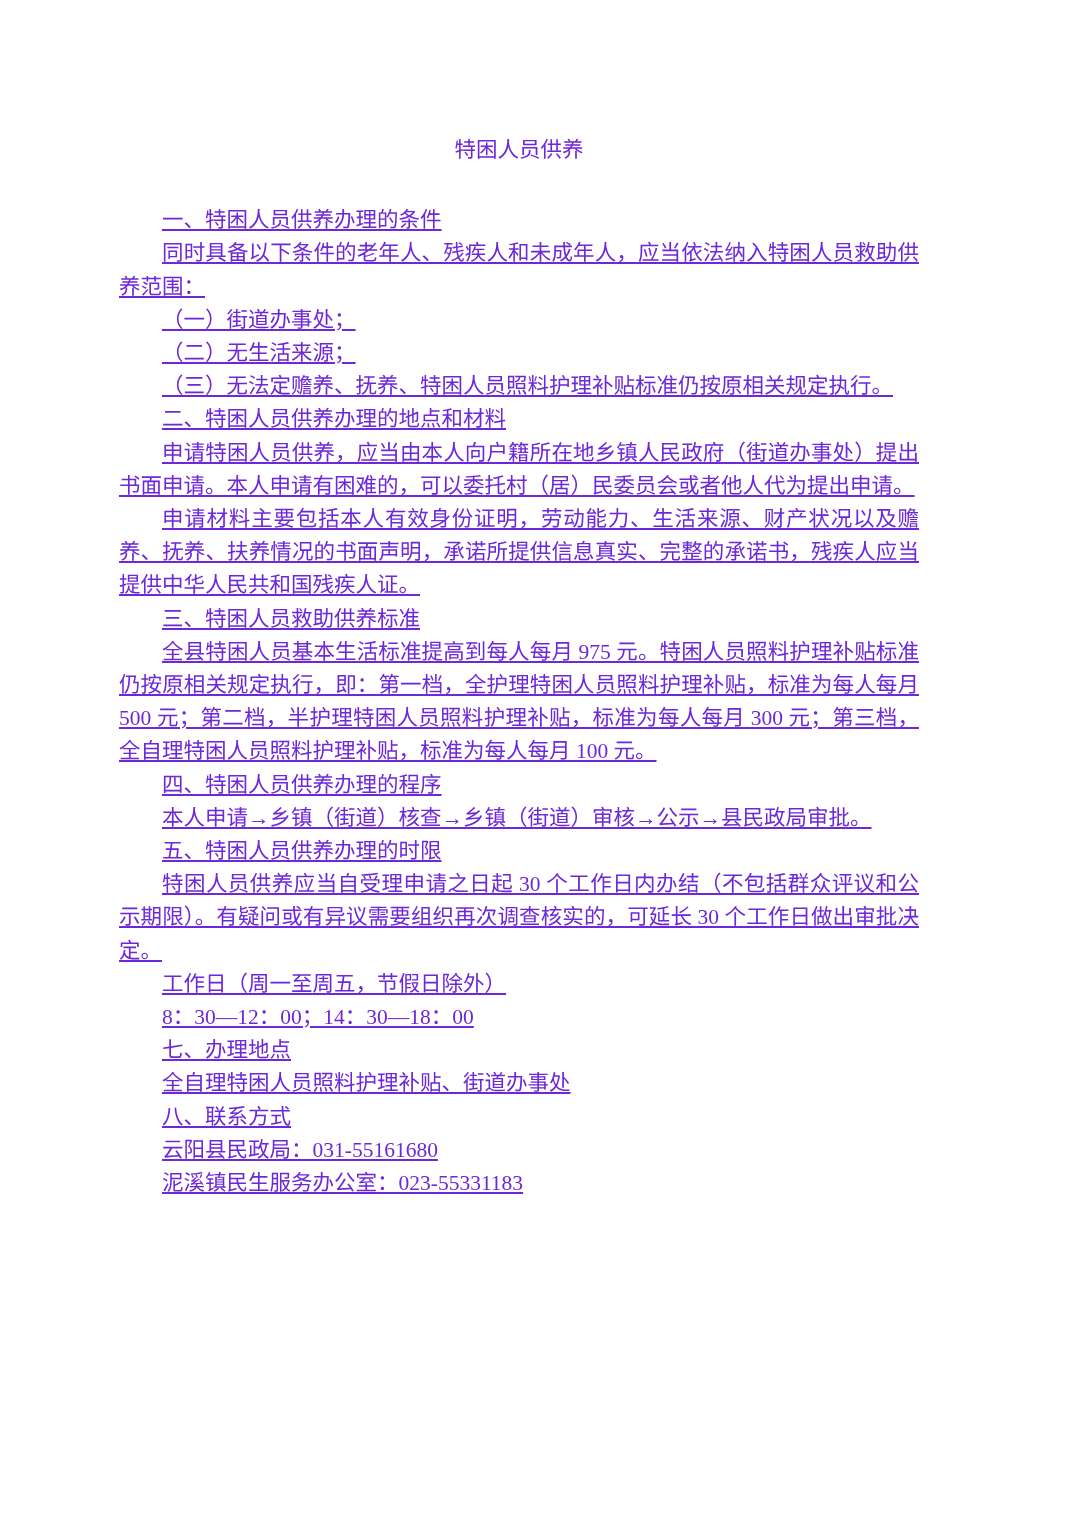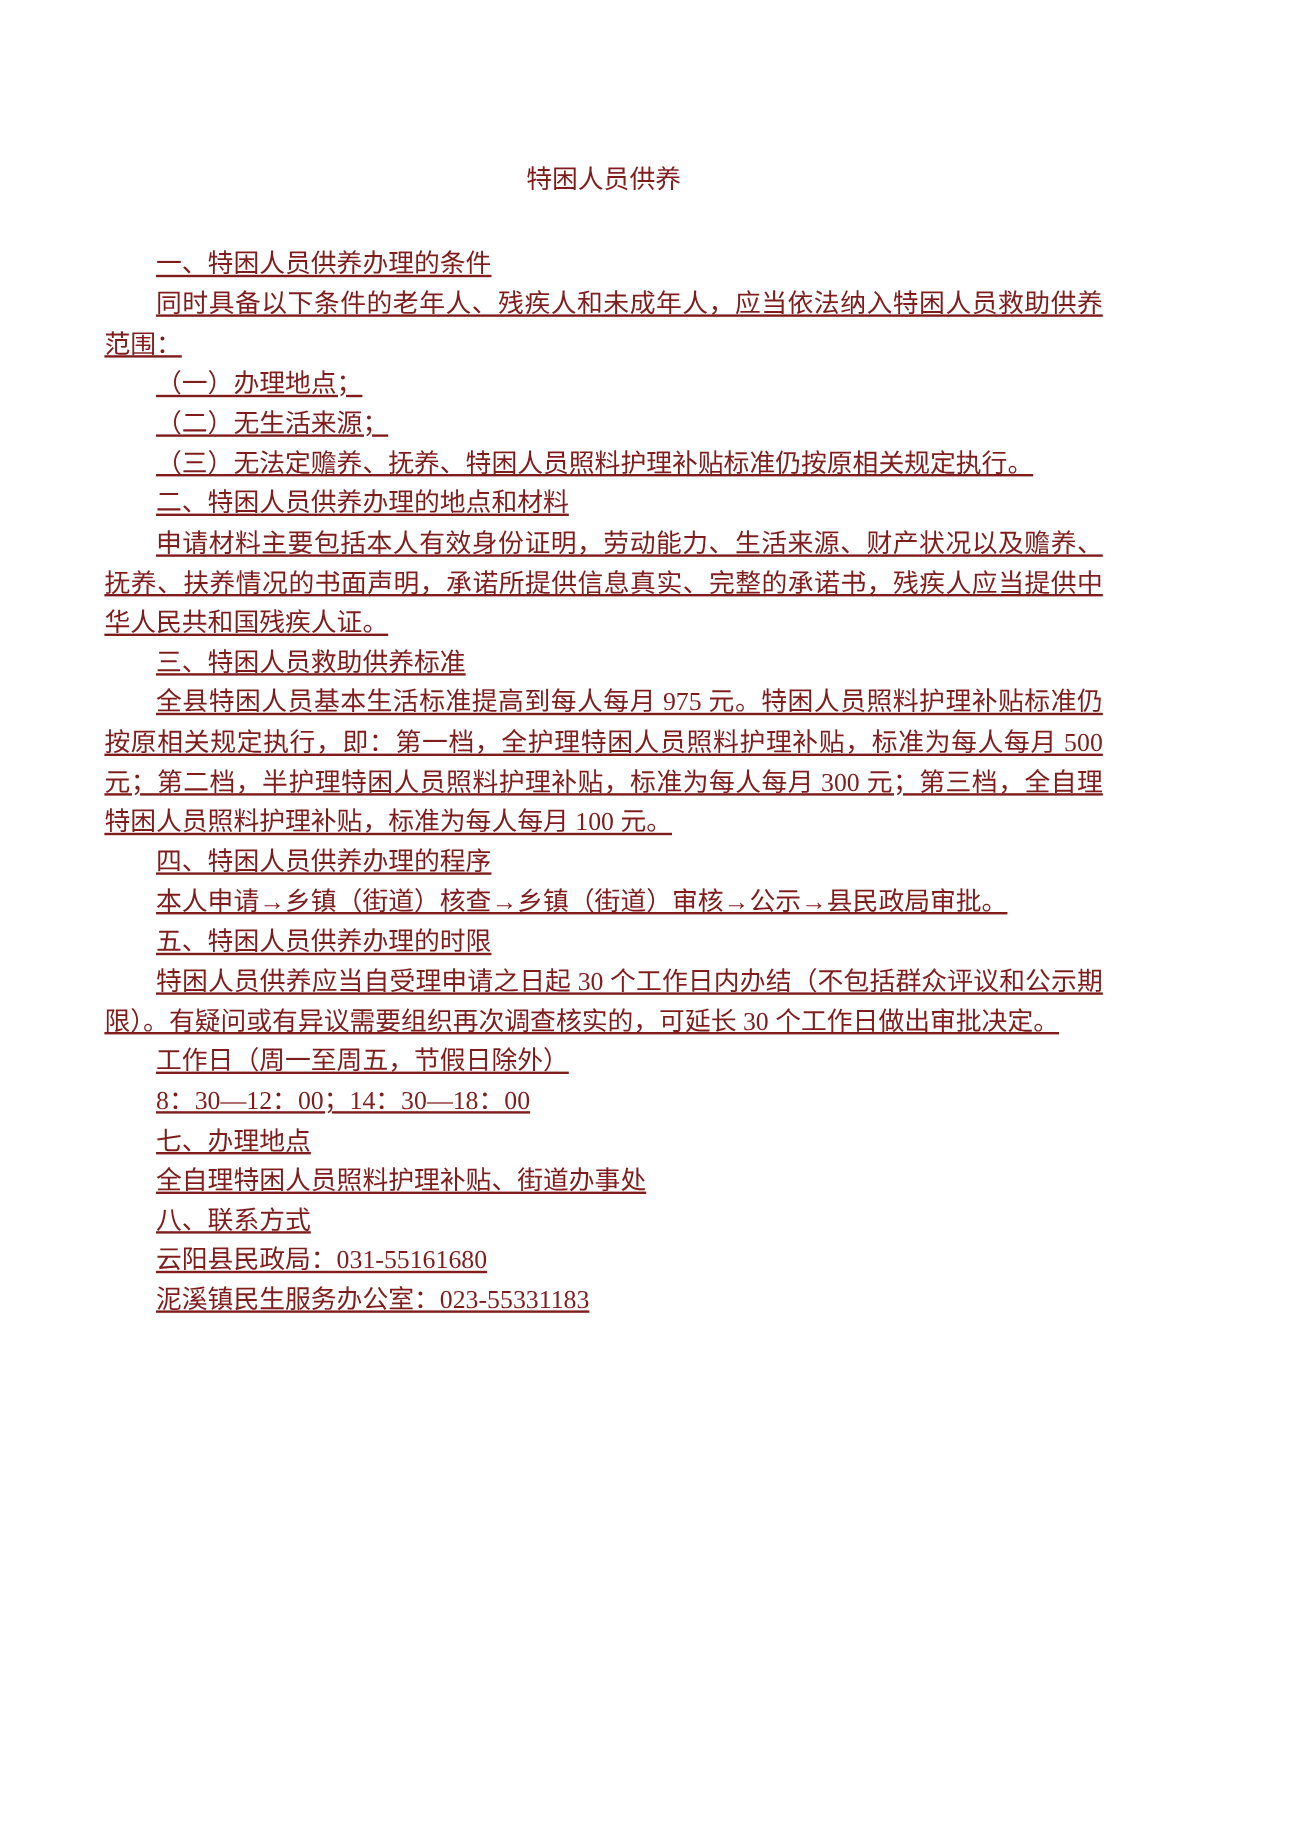--- a/index.html
+++ b/index.html
@@ -6,25 +6,25 @@
     margin: 0;
     padding: 0;
     background: #ffffff;
   }
   .page {
     position: relative;
     width: 1074px;
     height: 1520px;
     background: #ffffff;
     box-sizing: border-box;
-    padding: 134px 155px 0 87px;
+    padding: 134px 155px 0 119px;
     font-family: "Liberation Serif", "DejaVu Serif", serif;
     font-size: 21.5px;
     line-height: 33.2px;
-    color: #7f1d1d;
+    color: #6d28d9;
     overflow: hidden;
   }
   .doc-title {
     margin: 0 0 37px 0;
     font-size: 21.5px;
     font-weight: normal;
     text-align: center;
     line-height: 33.2px;
   }
   .doc-body p {
@@ -39,24 +39,25 @@
   }
 </style>
 </head>
 <body>
 
 <div class="page">
   <h1 class="doc-title">特困人员供养</h1>
   <div class="doc-body">
     <p>一、特困人员供养办理的条件</p>
     <p>同时具备以下条件的老年人、残疾人和未成年人，应当依法纳入特困人员救助供养范围：</p>
-    <p>（一）办理地点；</p>
+    <p>（一）街道办事处；</p>
     <p>（二）无生活来源；</p>
     <p>（三）无法定赡养、抚养、特困人员照料护理补贴标准仍按原相关规定执行。</p>
     <p>二、特困人员供养办理的地点和材料</p>
+    <p>申请特困人员供养，应当由本人向户籍所在地乡镇人民政府（街道办事处）提出书面申请。本人申请有困难的，可以委托村（居）民委员会或者他人代为提出申请。</p>
     <p>申请材料主要包括本人有效身份证明，劳动能力、生活来源、财产状况以及赡养、抚养、扶养情况的书面声明，承诺所提供信息真实、完整的承诺书，残疾人应当提供中华人民共和国残疾人证。</p>
     <p>三、特困人员救助供养标准</p>
     <p>全县特困人员基本生活标准提高到每人每月 975 元。特困人员照料护理补贴标准仍按原相关规定执行，即：第一档，全护理特困人员照料护理补贴，标准为每人每月 500 元；第二档，半护理特困人员照料护理补贴，标准为每人每月 300 元；第三档，全自理特困人员照料护理补贴，标准为每人每月 100 元。</p>
     <p>四、特困人员供养办理的程序</p>
     <p>本人申请→乡镇（街道）核查→乡镇（街道）审核→公示→县民政局审批。</p>
     <p>五、特困人员供养办理的时限</p>
     <p>特困人员供养应当自受理申请之日起 30 个工作日内办结（不包括群众评议和公示期限）。有疑问或有异议需要组织再次调查核实的，可延长 30 个工作日做出审批决定。</p>
     <p>工作日（周一至周五，节假日除外）</p>
     <p>8：30—12：00；14：30—18：00</p>
     <p>七、办理地点</p>

